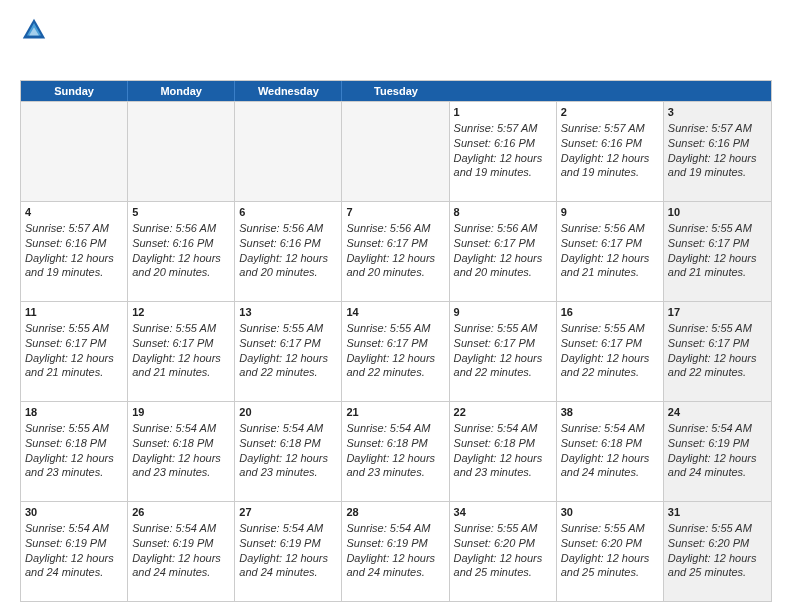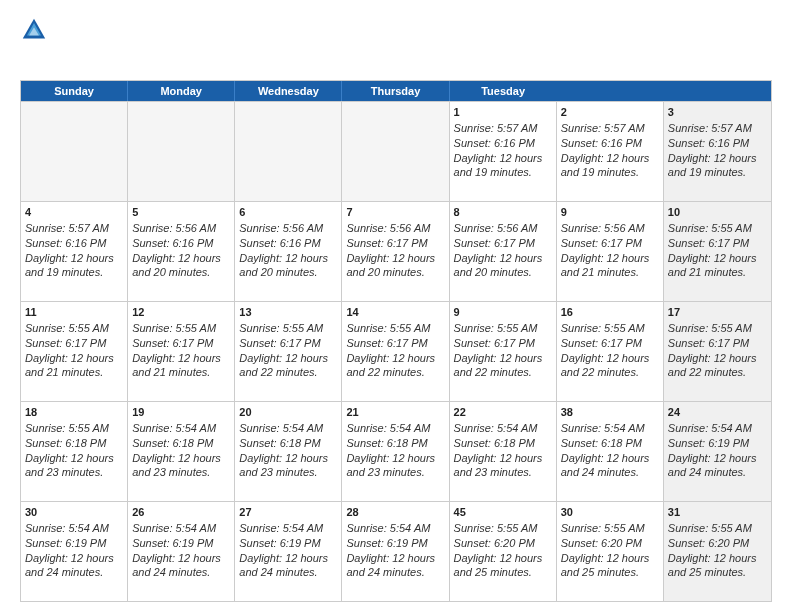--- a/index.html
+++ b/index.html
@@ -139,21 +139,20 @@
       <div class="month-title"></div>
       <div class="location"></div>
     </div>
   </div>
 
   <div class="calendar">
     <div class="cal-header">
     <div class="cal-header-cell">Sunday</div>
         <div class="cal-header-cell">Monday</div>
         <div class="cal-header-cell">Wednesday</div>
-        <div class="cal-header-cell">Thursday</div>
         <div class="cal-header-cell">Tuesday</div>
       </div>
     <div class="cal-body">
     <div class="cal-row">
           <div class="cal-cell empty"></div>
           <div class="cal-cell empty"></div>
           <div class="cal-cell empty"></div>
           <div class="cal-cell empty"></div>
           <div class="cal-cell"><span class="day-num">1</span><span class="cell-text" style="white-space: pre-line;">Sunrise: 5:57 AM
 Sunset: 6:16 PM
@@ -268,21 +267,21 @@
 Daylight: 12 hours
 and 24 minutes.</span></div>
           <div class="cal-cell"><span class="day-num">27</span><span class="cell-text" style="white-space: pre-line;">Sunrise: 5:54 AM
 Sunset: 6:19 PM
 Daylight: 12 hours
 and 24 minutes.</span></div>
           <div class="cal-cell"><span class="day-num">28</span><span class="cell-text" style="white-space: pre-line;">Sunrise: 5:54 AM
 Sunset: 6:19 PM
 Daylight: 12 hours
 and 24 minutes.</span></div>
-          <div class="cal-cell"><span class="day-num">45</span><span class="cell-text" style="white-space: pre-line;">Sunrise: 5:55 AM
+          <div class="cal-cell"><span class="day-num">34</span><span class="cell-text" style="white-space: pre-line;">Sunrise: 5:55 AM
 Sunset: 6:20 PM
 Daylight: 12 hours
 and 25 minutes.</span></div>
           <div class="cal-cell"><span class="day-num">30</span><span class="cell-text" style="white-space: pre-line;">Sunrise: 5:55 AM
 Sunset: 6:20 PM
 Daylight: 12 hours
 and 25 minutes.</span></div>
           <div class="cal-cell shaded"><span class="day-num">31</span><span class="cell-text" style="white-space: pre-line;">Sunrise: 5:55 AM
 Sunset: 6:20 PM
 Daylight: 12 hours

